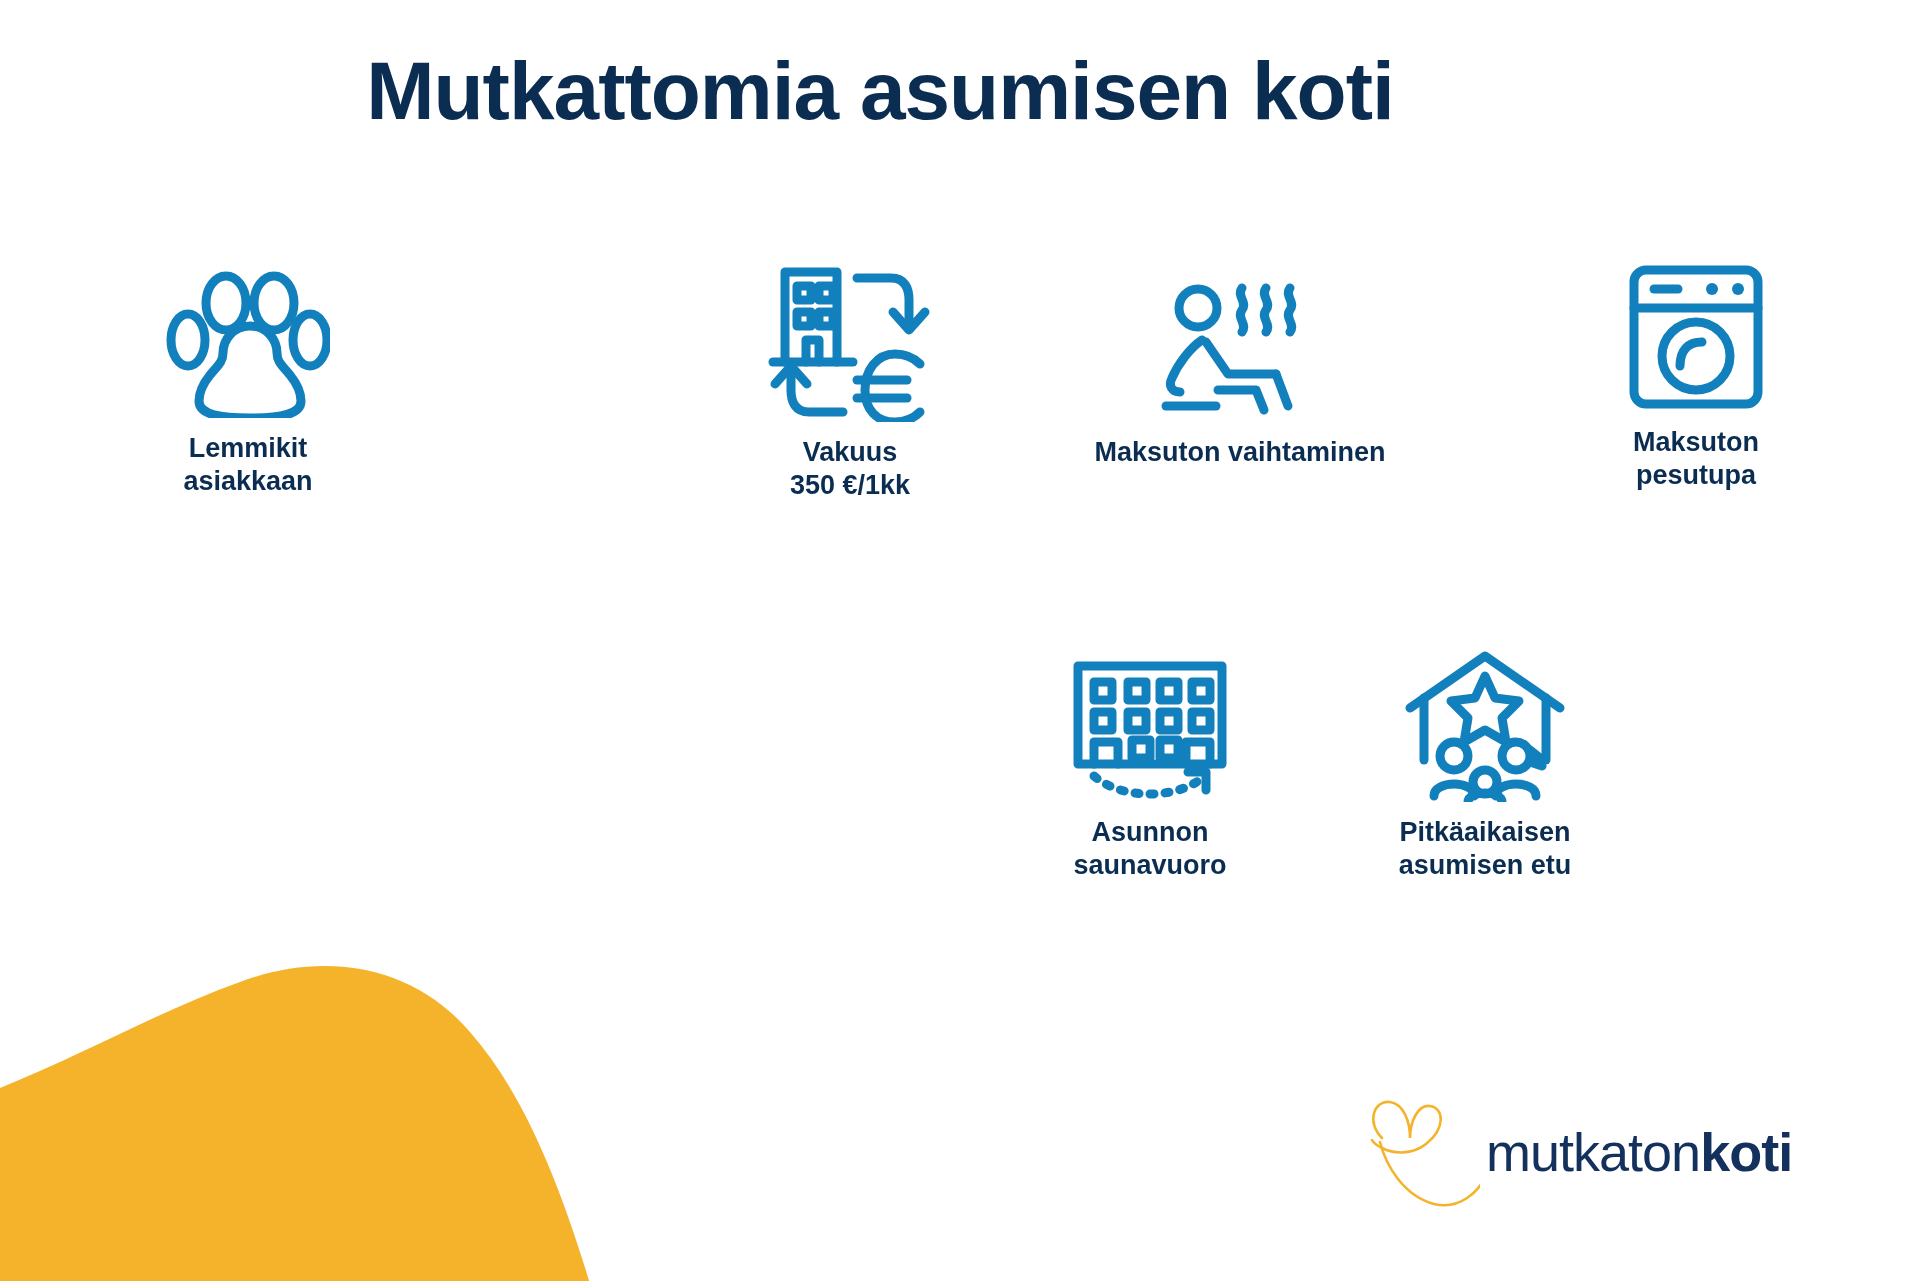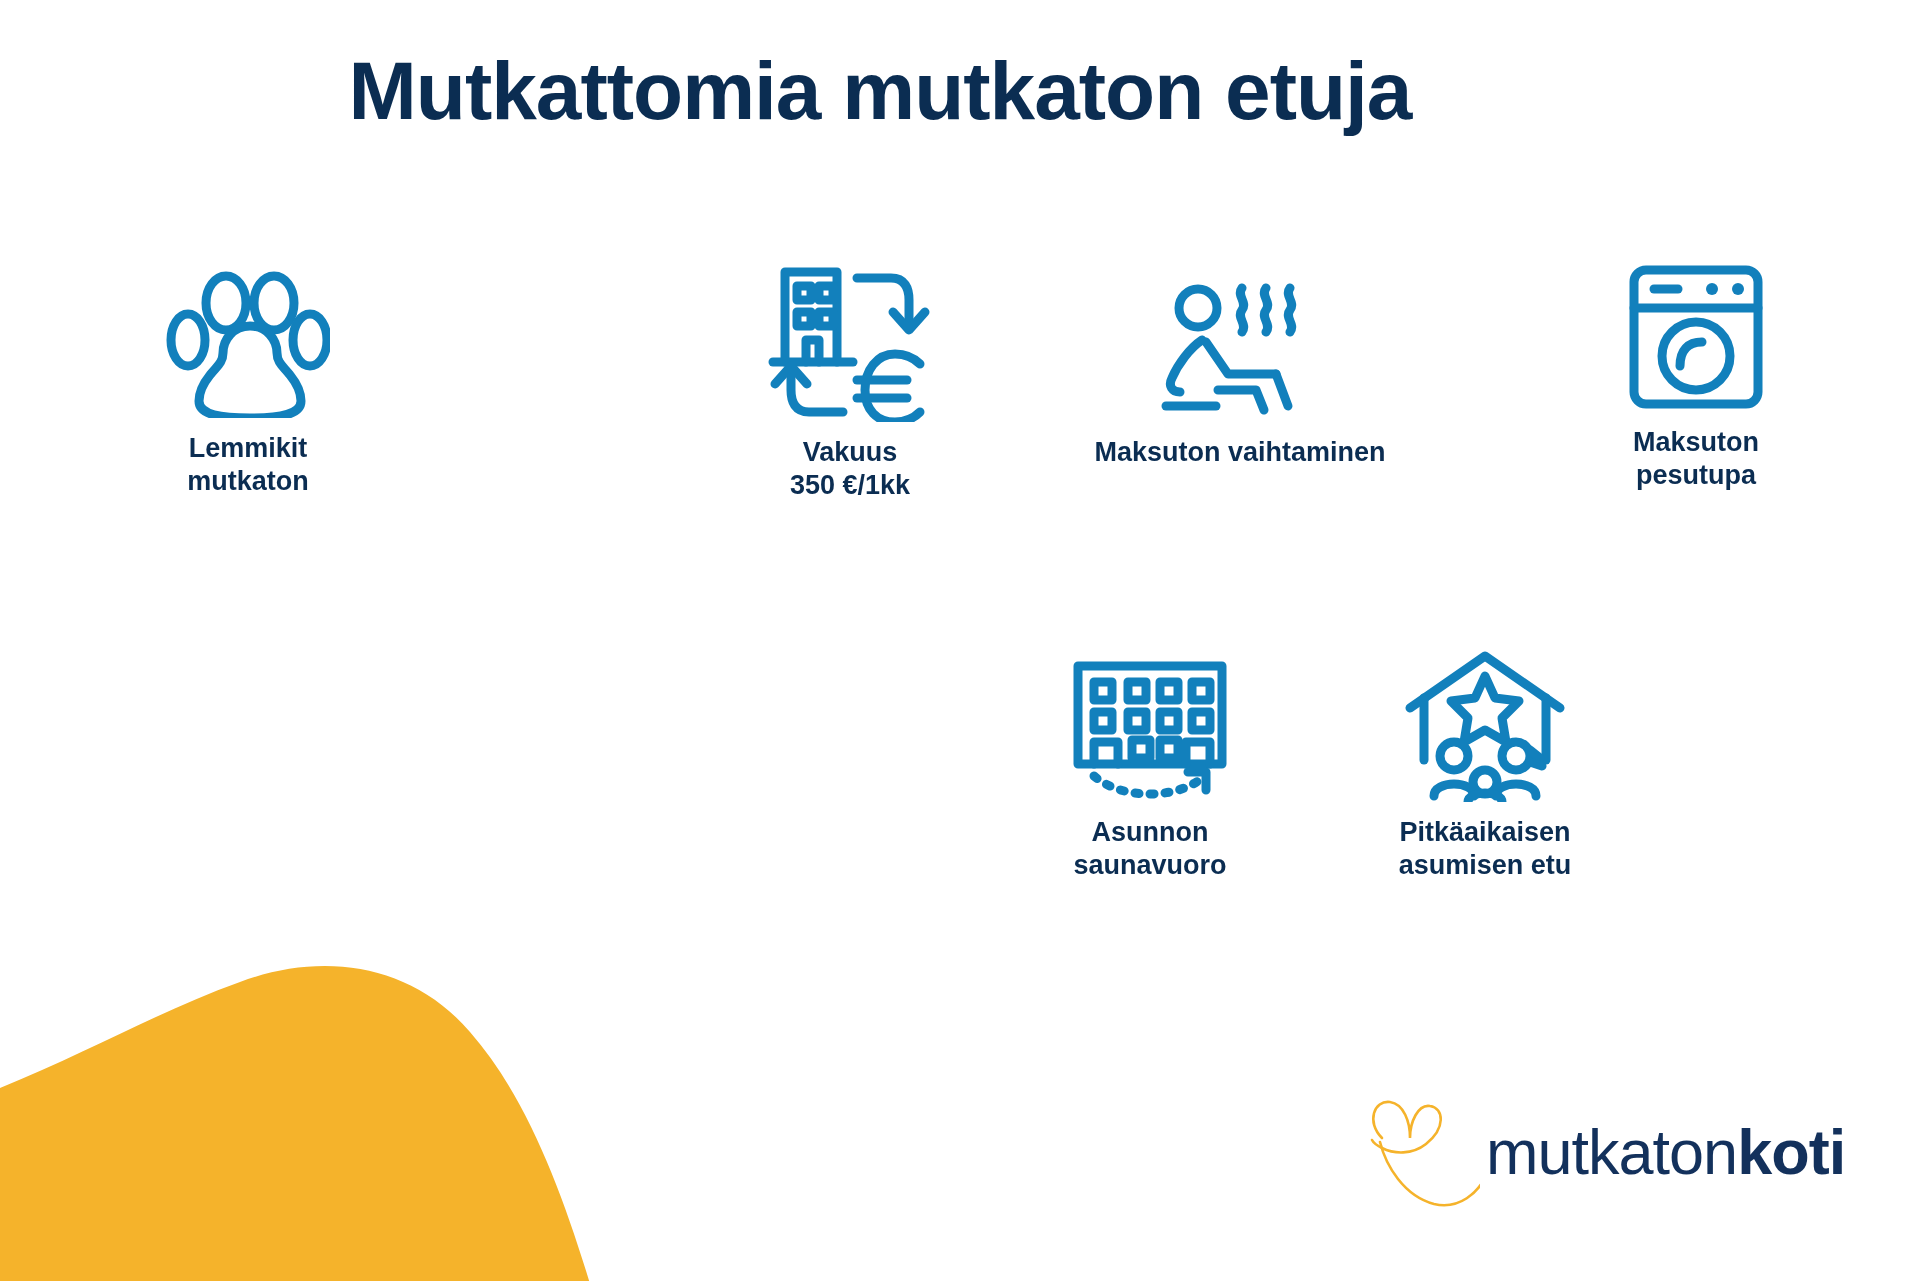--- a/index.html
+++ b/index.html
@@ -80,58 +80,58 @@
   
   .logo {
     position: absolute;
     left: 1360px;
     top: 1092px;
     display: flex;
     align-items: center;
   }
   .logo-mark { flex: 0 0 auto; }
   .logo-text {
-    font-size: 63px;
+    font-size: 54px;
     line-height: 1;
     color: #13315c;
     letter-spacing: -1px;
     margin-left: 6px;
     font-family: "Liberation Sans", sans-serif;
   }
   .logo-text .lt-light { font-weight: normal; }
   .logo-text .lt-bold  { font-weight: bold; }
 </style>
 </head>
 <body>
 
 <div id="canvas">
 
   <svg class="blob" viewBox="0 0 760 400" aria-hidden="true">
     <path d="M0,150 C120,110 200,58 300,22 C380,-8 470,2 530,72 C600,152 638,278 672,400 L0,400 Z" fill="#f5b32b"></path>
   </svg>
 
-  <div class="title">Mutkattomia mutkaton etuja</div>
+  <div class="title">Mutkattomia asumisen koti</div>
 
   <div class="benefit" id="cell-pets">
     <div class="icon-wrap">
       <svg width="164" height="150" viewBox="0 0 164 150">
         <g fill="none" stroke="#1280bc" stroke-width="9">
           <ellipse cx="60" cy="35" rx="20" ry="27"></ellipse>
           <ellipse cx="108" cy="35" rx="20" ry="27"></ellipse>
           <ellipse cx="22" cy="72" rx="17" ry="26"></ellipse>
           <ellipse cx="144" cy="72" rx="17" ry="26"></ellipse>
           <path d="M84,58 C67,58 57,72 57,85 C57,95 50,99 44,107
                    C36,117 33,126 33,133 C33,145 48,150 84,150
                    C120,150 135,145 135,133 C135,126 132,117 124,107
                    C118,99 111,95 111,85 C111,72 101,58 84,58 Z"></path>
         </g>
       </svg>
     </div>
     <div class="label">Lemmikit
-mutkaton</div>
+asiakkaan</div>
   </div>
 
 
   <div class="benefit" id="cell-deposit">
     <div class="icon-wrap">
       <svg width="170" height="160" viewBox="0 0 170 160">
         <g fill="none" stroke="#1280bc" stroke-width="9" stroke-linecap="round" stroke-linejoin="round">
 
           <path d="M20,100 L20,10 L72,10 L72,100"></path>
           <rect x="32" y="24" width="14" height="14"></rect>

